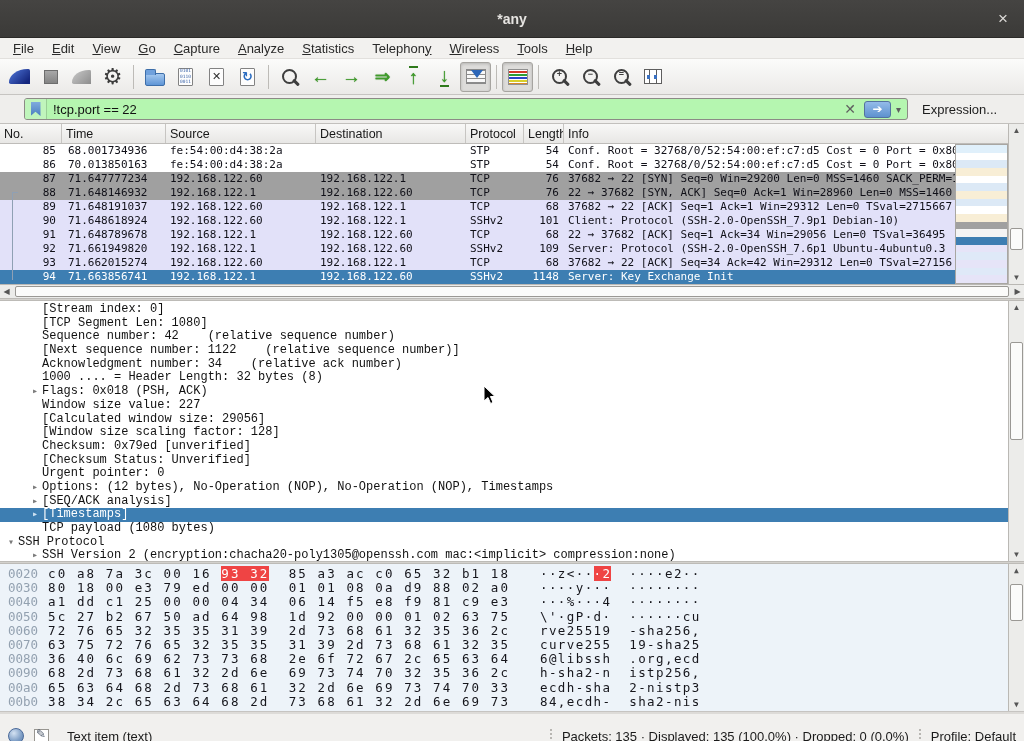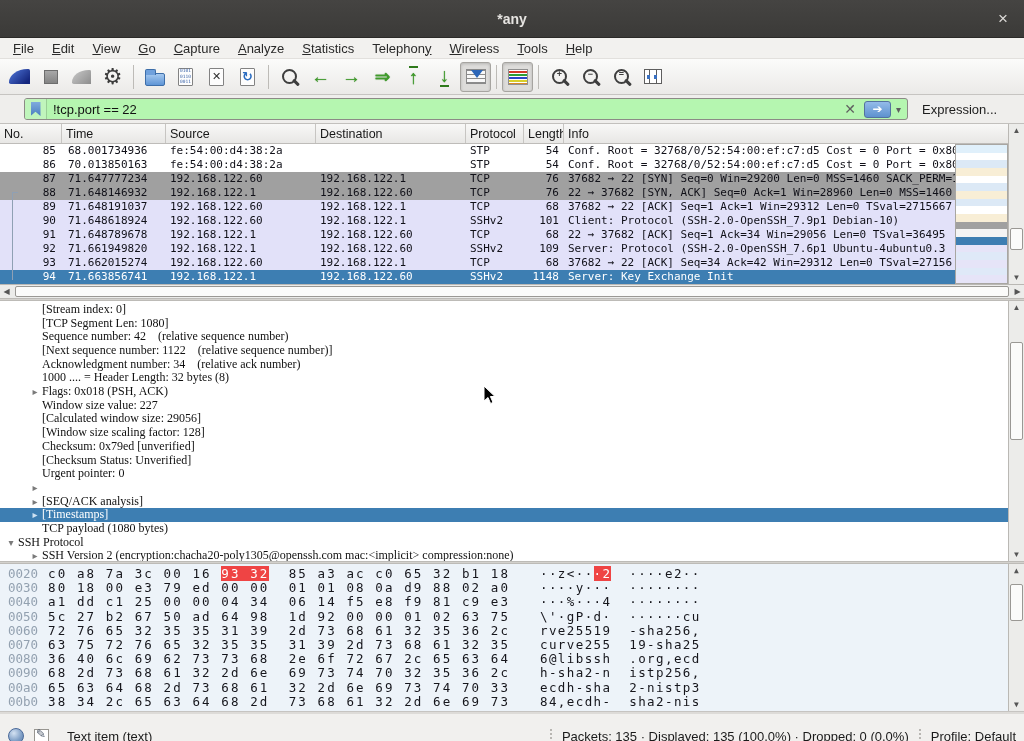--- a/index.html
+++ b/index.html
@@ -122,22 +122,22 @@
   .hscroll .sarr { width:13px; text-align:center; font-size:8px; color:#555; }
   .hscroll .htrack { flex:1; height:100%; position:relative; }
   .hscroll .hthumb { position:absolute; top:1px; bottom:1px; left:2px; right:2px; background:#fbfbfa;
              border:1px solid #9a9894; border-radius:2px; }
 
   .splitter { flex:0 0 3px; background:#d3d1cd; border-top:1px solid #bdbbb7; border-bottom:1px solid #bdbbb7; }
 
   
   .details { flex:0 0 260px; background:#ffffff; position:relative; overflow:hidden; }
   .details-inner { position:absolute; left:0; right:16px; top:2px; }
-  .dline { height:13.7px; display:flex; align-items:flex-end; font-size:12px; line-height:13.7px; color:#111;
-           font-family:Liberation Serif, serif; white-space:pre; }
+  .dline { height:13.7px; display:flex; align-items:flex-start; font-size:12px; line-height:13.7px; color:#111;
+           font-family:Liberation Mono, monospace; white-space:pre; }
   .dline .dexp { width:14px; text-align:center; color:#7a7a7a; font-size:10px; flex-shrink:0; }
   .dline .dsp0 { width:4px; flex-shrink:0; } .dline .dsp1 { width:28px; flex-shrink:0; }
   .dline.sel { background:#3d7eb2; color:#fff; } .dline.sel .dexp { color:#cfe2f2; }
 
   
   .hexpane { flex:0 0 147px; background:#edf3f9; position:relative; overflow:hidden;
              font-family:"DejaVu Sans Mono","Liberation Mono",monospace; }
   .hex-inner { position:absolute; top:3px; left:0; right:16px; }
   .hrow { height:14.2px; line-height:14.2px; font-size:12.5px; white-space:pre; display:flex; }
   .hoff { color:#93a1b0; width:48px; padding-left:8px; flex-shrink:0; }
@@ -423,21 +423,21 @@
         <div class="dline"><span class="dsp1"></span><span class="dexp"></span><span class="dtext">[Next sequence number: 1122    (relative sequence number)]</span></div>
         <div class="dline"><span class="dsp1"></span><span class="dexp"></span><span class="dtext">Acknowledgment number: 34    (relative ack number)</span></div>
         <div class="dline"><span class="dsp1"></span><span class="dexp"></span><span class="dtext">1000 .... = Header Length: 32 bytes (8)</span></div>
         <div class="dline"><span class="dsp1"></span><span class="dexp">▸</span><span class="dtext">Flags: 0x018 (PSH, ACK)</span></div>
         <div class="dline"><span class="dsp1"></span><span class="dexp"></span><span class="dtext">Window size value: 227</span></div>
         <div class="dline"><span class="dsp1"></span><span class="dexp"></span><span class="dtext">[Calculated window size: 29056]</span></div>
         <div class="dline"><span class="dsp1"></span><span class="dexp"></span><span class="dtext">[Window size scaling factor: 128]</span></div>
         <div class="dline"><span class="dsp1"></span><span class="dexp"></span><span class="dtext">Checksum: 0x79ed [unverified]</span></div>
         <div class="dline"><span class="dsp1"></span><span class="dexp"></span><span class="dtext">[Checksum Status: Unverified]</span></div>
         <div class="dline"><span class="dsp1"></span><span class="dexp"></span><span class="dtext">Urgent pointer: 0</span></div>
-        <div class="dline"><span class="dsp1"></span><span class="dexp">▸</span></div>
+        <div class="dline"><span class="dsp1"></span><span class="dexp">▸</span><span class="dtext">Options: (12 bytes), No-Operation (NOP), No-Operation (NOP), Timestamps</span></div>
         <div class="dline"><span class="dsp1"></span><span class="dexp">▸</span><span class="dtext">[SEQ/ACK analysis]</span></div>
         <div class="dline sel"><span class="dsp1"></span><span class="dexp">▸</span><span class="dtext">[Timestamps]</span></div>
         <div class="dline"><span class="dsp1"></span><span class="dexp"></span><span class="dtext">TCP payload (1080 bytes)</span></div>
         <div class="dline"><span class="dsp0"></span><span class="dexp">▾</span><span class="dtext">SSH Protocol</span></div>
         <div class="dline"><span class="dsp1"></span><span class="dexp">▸</span><span class="dtext">SSH Version 2 (encryption:chacha20-poly1305@openssh.com mac:&lt;implicit&gt; compression:none)</span></div>
       </div>
     <div class="vscroll">
       <span class="sarr">▲</span>
       <span class="strack">
         <span class="sthumb" style="top:12%;height:42%;"></span>

